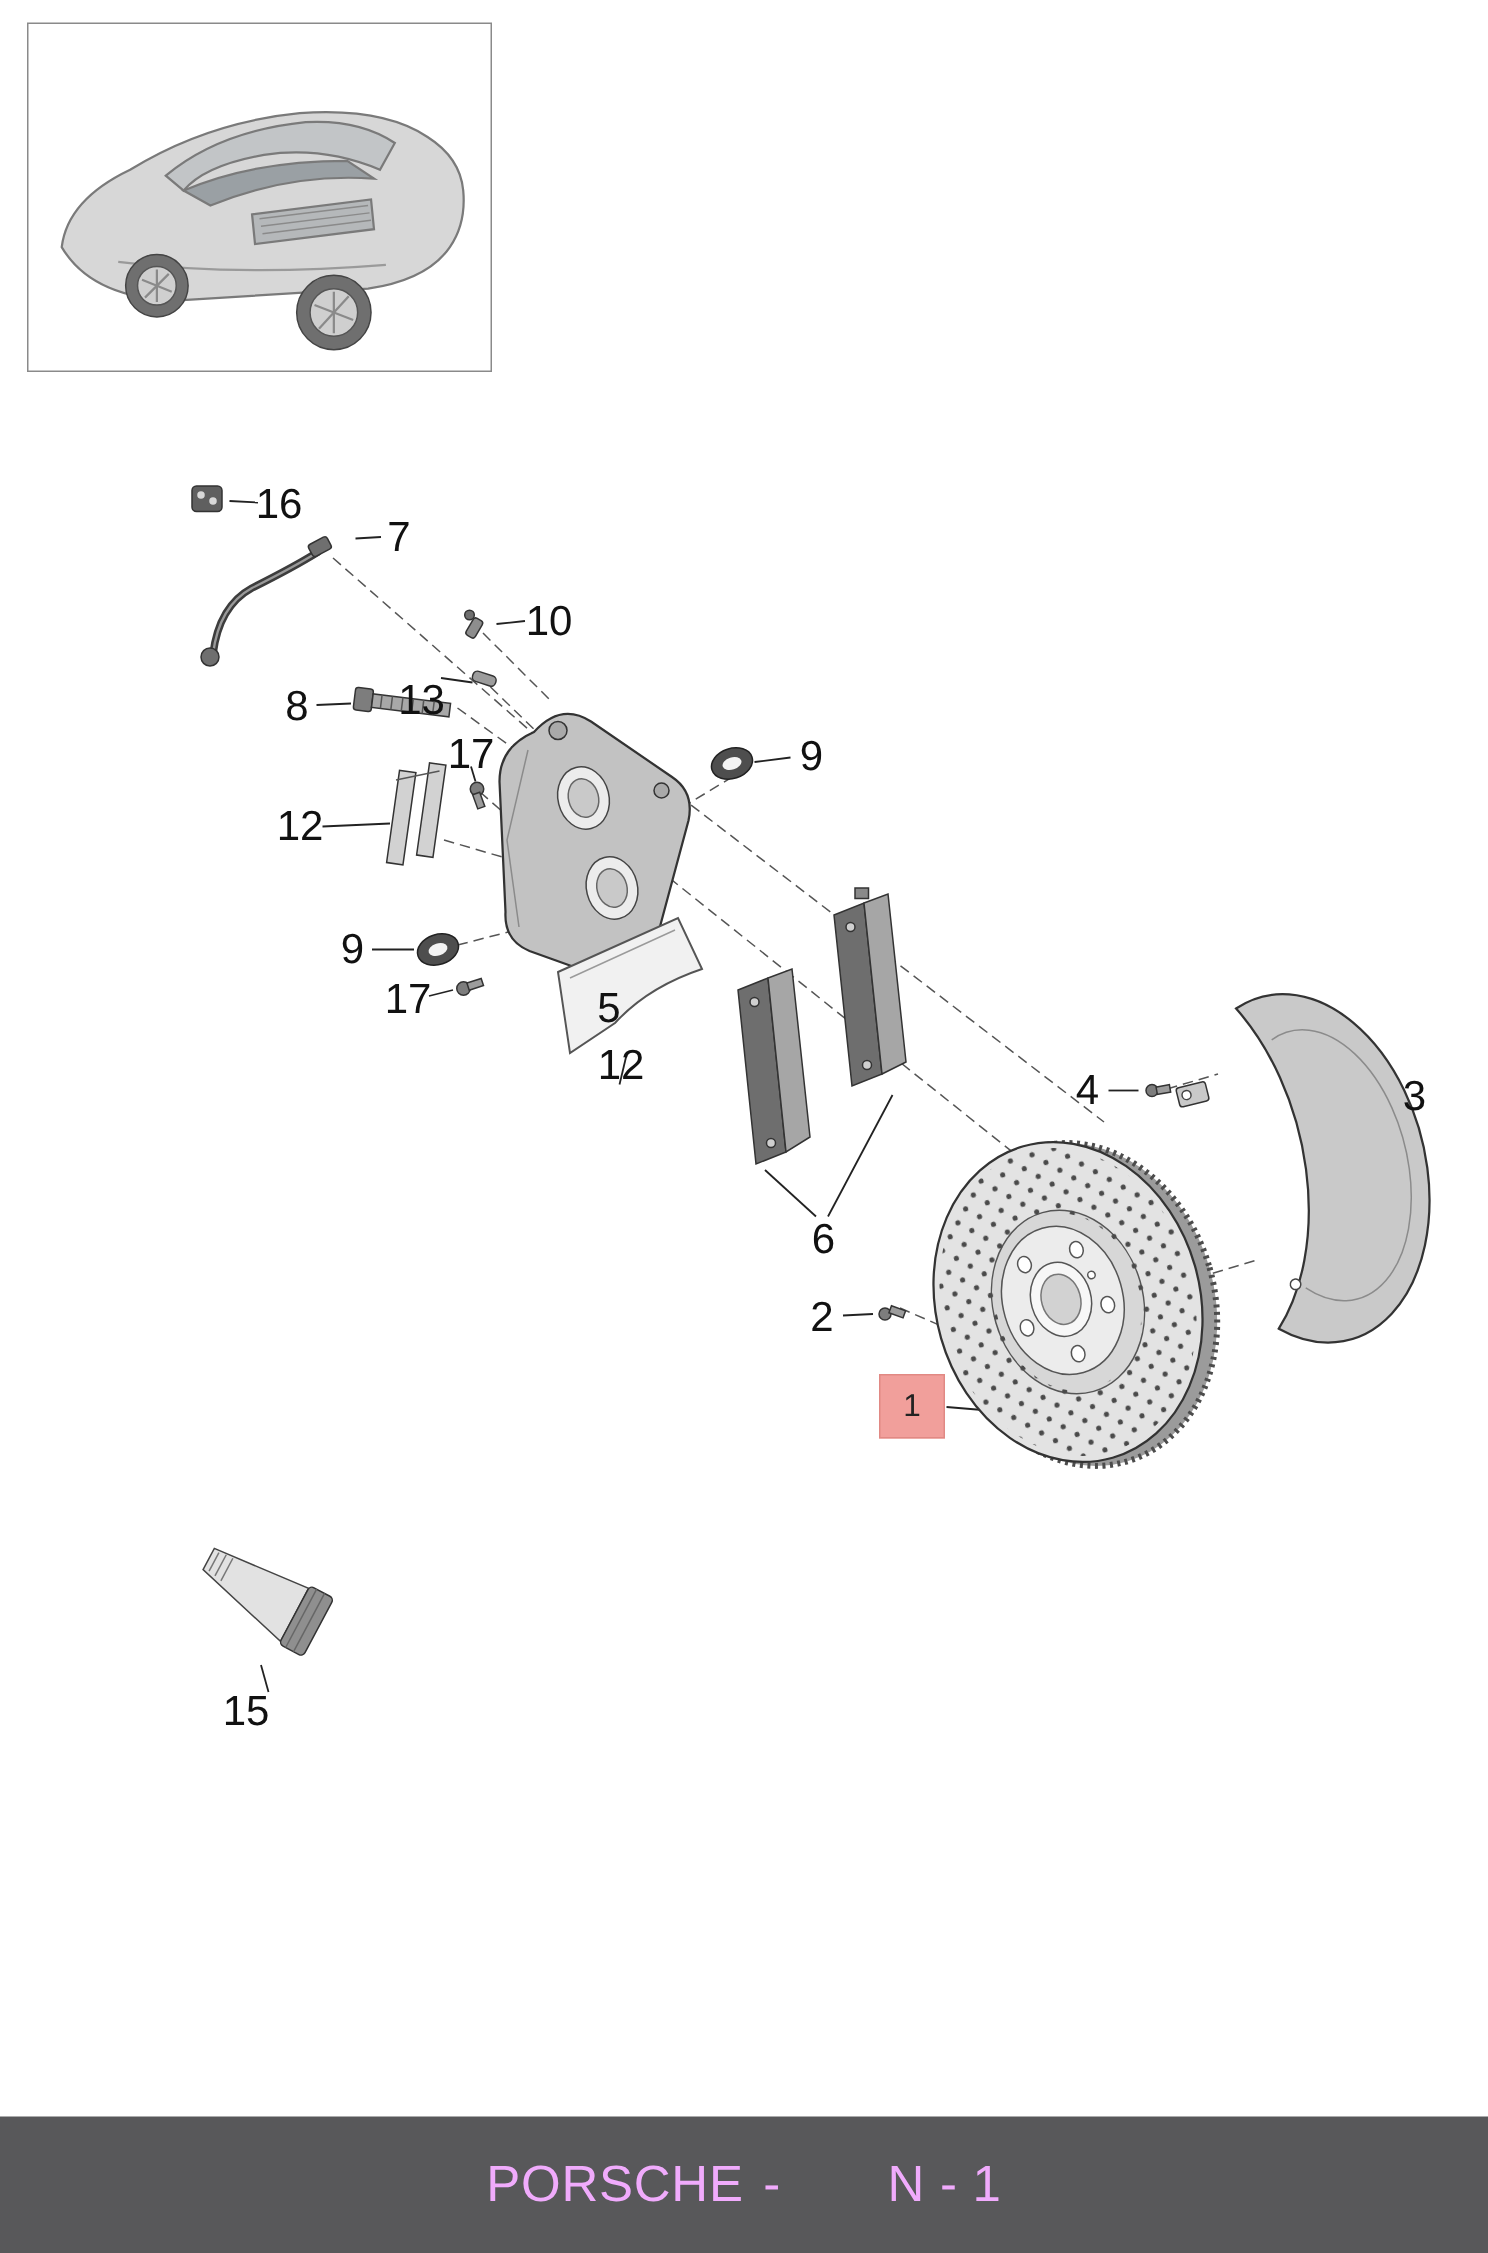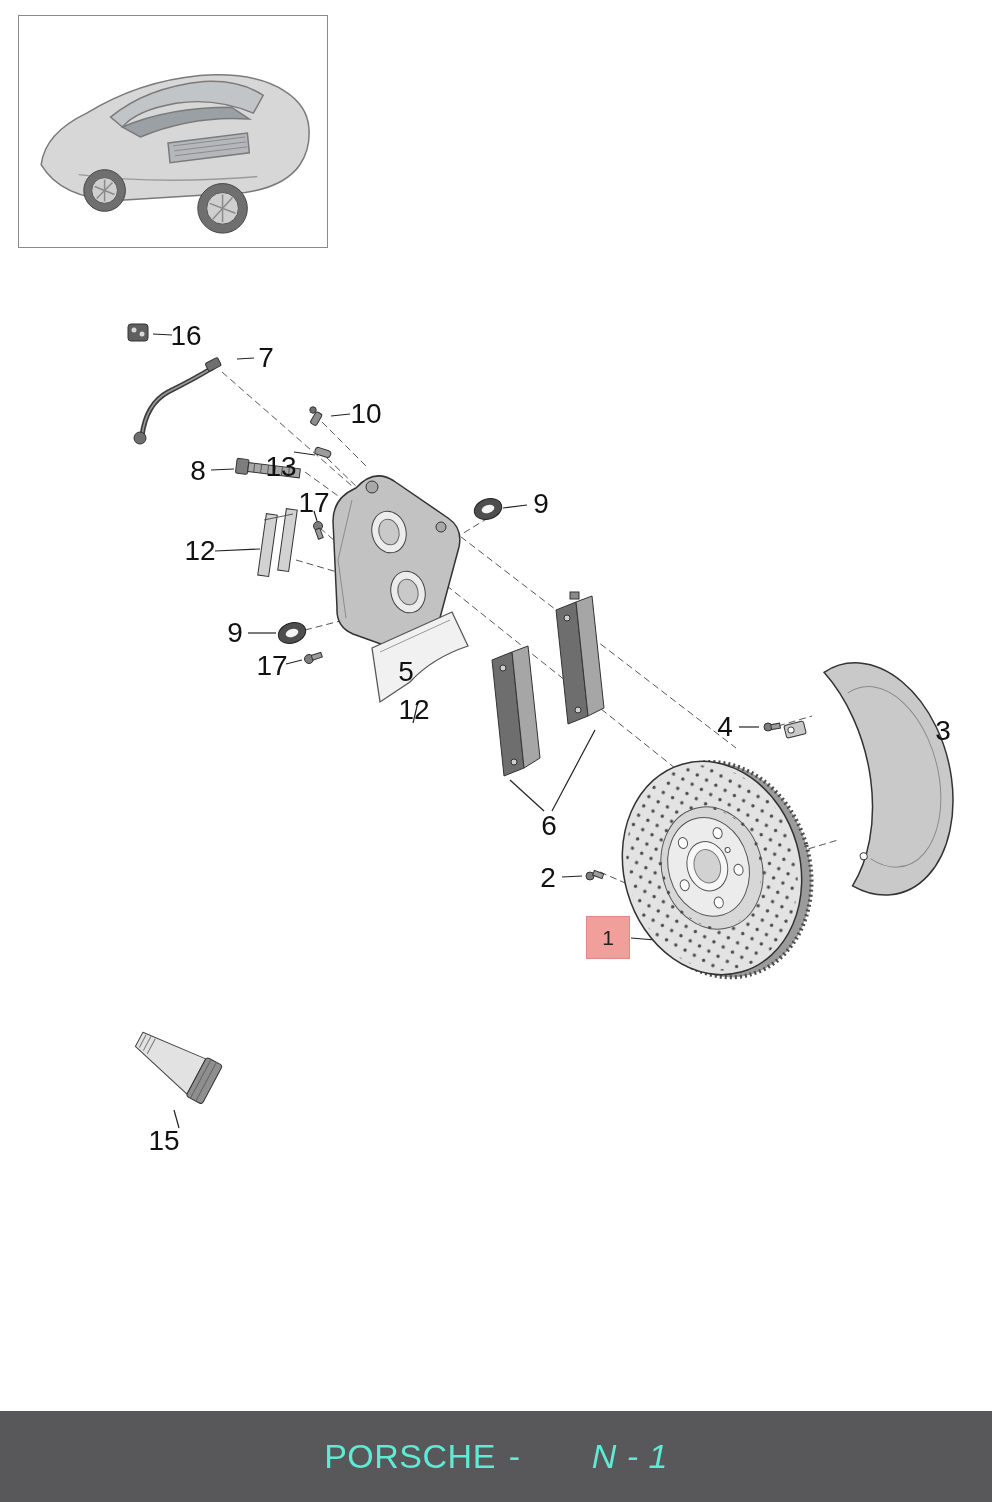--- a/index.html
+++ b/index.html
@@ -14,21 +14,21 @@
   .co { position:absolute; transform:translate(-50%,-50%); font-size:28px; color:#111; z-index:3; line-height:1; white-space:nowrap; }
 
   .selected { position:absolute; left:586px; top:916px; width:44px; height:43px;
               display:flex; align-items:center; justify-content:center;
               font-size:21px; color:#222; z-index:3; border:1px solid #e18984; }
 
   .footer { position:absolute; left:0; bottom:0; width:992px; height:91px;
             display:flex; align-items:center; justify-content:center;
             font-size:34px; letter-spacing:0.5px; z-index:4; }
   .footer .sp { margin:0 13px; }
-  .footer .page-ref { margin-left:58px;font-style:italic; }
+  .footer .page-ref { margin-left:58px; }
 </style>
 </head>
 <body>
 
 <div class="page">
 
   <div class="car-box">
     <svg viewBox="0 0 310 233">
       <g stroke="#7a7a7a" stroke-width="1.5">
         <path d="M22,150 Q26,118 68,98 Q120,66 182,60 Q238,56 268,76 Q290,90 292,112 Q294,134 283,150 Q268,172 228,178 L98,186 Q42,184 22,150 Z" fill="#d7d7d7"></path>
@@ -256,19 +256,19 @@
   <div class="co" style="left:406px;top:672px">5</div>
   <div class="co" style="left:414px;top:710px">12</div>
   <div class="co" style="left:549px;top:826px">6</div>
   <div class="co" style="left:725px;top:727px">4</div>
   <div class="co" style="left:943px;top:731px">3</div>
   <div class="co" style="left:548px;top:878px">2</div>
   <div class="co" style="left:164px;top:1141px">15</div>
 
   <div class="selected" style="background: rgb(241, 159, 155);">1</div>
 
-  <div class="footer" style="background: rgb(88, 88, 90); color: #5eead4;">
+  <div class="footer" style="background: rgb(88, 88, 90); color: #f0abfc;">
     <span>PORSCHE</span>
     <span class="sp">-</span>
     <span class="page-ref">N - 1</span>
   </div>
 
 </div>
 
 </body></html>

